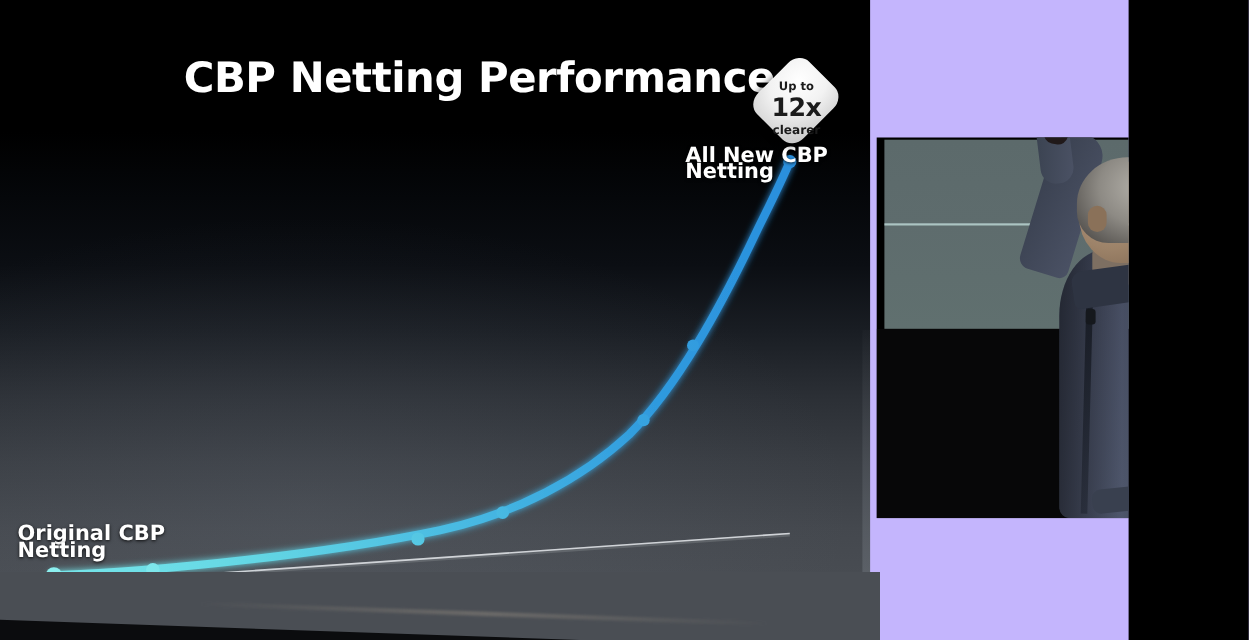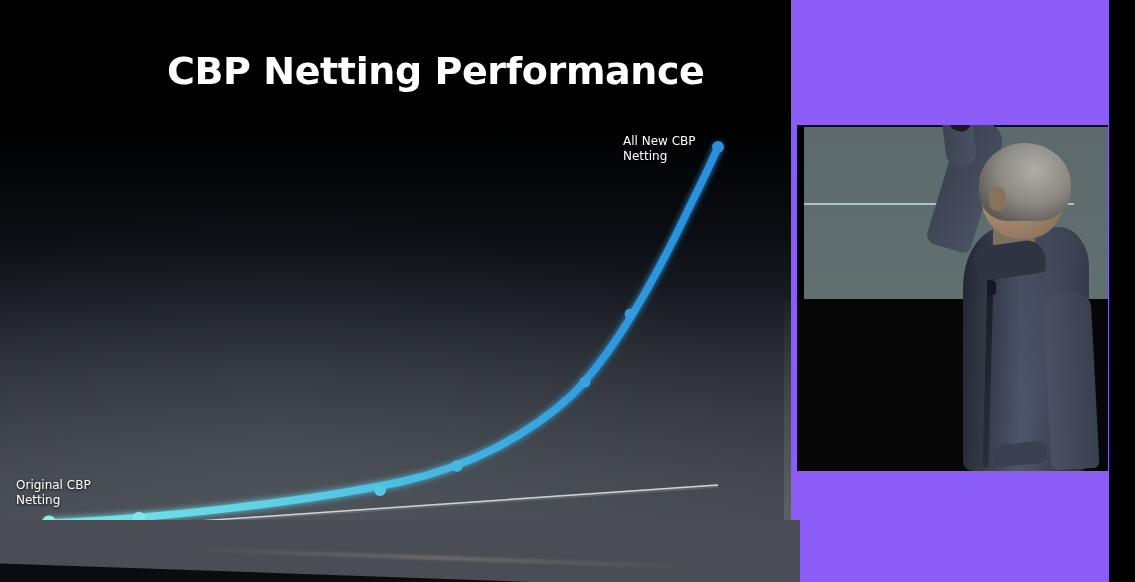--- a/index.html
+++ b/index.html
@@ -2,24 +2,24 @@
 <html><head>
 <meta charset="utf-8">
 <style>
   html, body {
     margin: 0;
     padding: 0;
     background: #000;
   }
   #stage {
     position: relative;
-    width: 1109px;
+    width: 1026px;
     height: 582px;
     overflow: hidden;
-    background: #8b5cf6;
+    background: #c4b5fd;
     font-family: "DejaVu Sans", sans-serif;
   }
 
   
   #screen {
     position: absolute;
     left: 0;
     top: 0;
     width: 791px;
     height: 543px;
@@ -104,22 +104,22 @@
     top: 0;
     width: 791px;
     height: 543px;
     overflow: visible;
   }
 
   
   .series-label {
     position: absolute;
     color: #ffffff;
-    font-size: 12px;
-    font-weight: normal;
+    font-size: 19px;
+    font-weight: bold;
     line-height: 15px;
     text-shadow: 0 1px 3px rgba(0,0,0,0.85);
     white-space: pre-line;
   }
   #label-new  { left: 623px; top: 134px; }
   #label-orig { left: 16px;  top: 478px; }
 
   
   #badge {
     position: absolute;
@@ -338,20 +338,28 @@
 Netting</div>
 
     <div id="screen-edge"></div>
   </div>
 
   <div id="floor">
     <div id="floor-glow"></div>
     <div id="floor-dark"></div>
   </div>
 
+  <div id="badge">
+    <div id="badge-shape"></div>
+    <div id="badge-text">
+      <span id="badge-upto">Up to</span>
+      <span id="badge-value">12x</span>
+      <span id="badge-suffix">clearer</span>
+    </div>
+  </div>
 
   <div id="inset">
     <div id="inset-wall"></div>
     <div id="inset-wall-line"></div>
     <div id="inset-floor"></div>
 
     <div class="p-part" id="p-arm-up"></div>
     <div class="p-part" id="p-forearm"></div>
     <div class="p-part" id="p-hand"></div>
     <div class="p-part" id="p-torso"></div>

